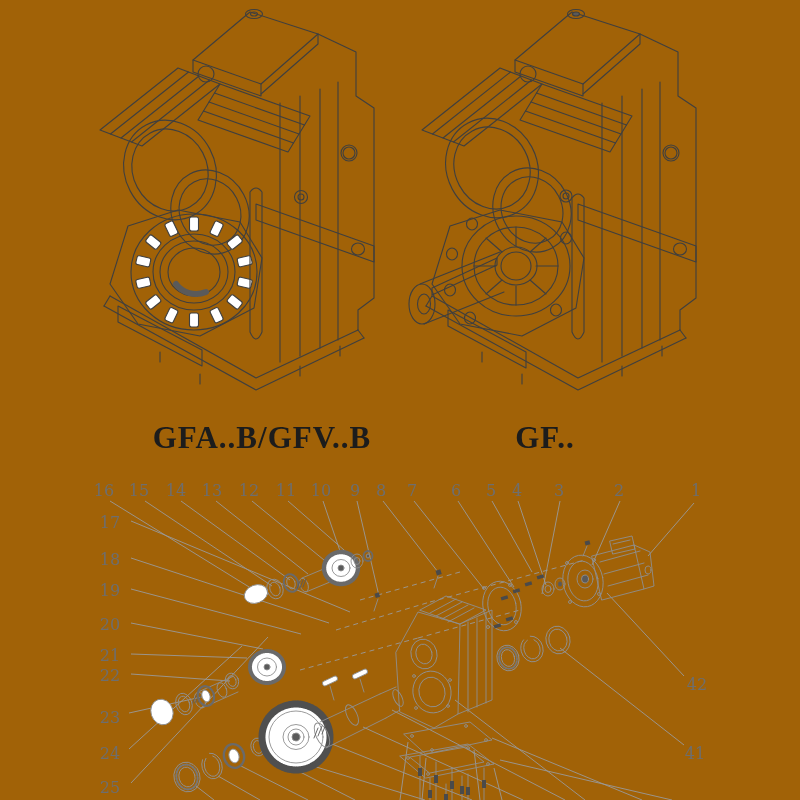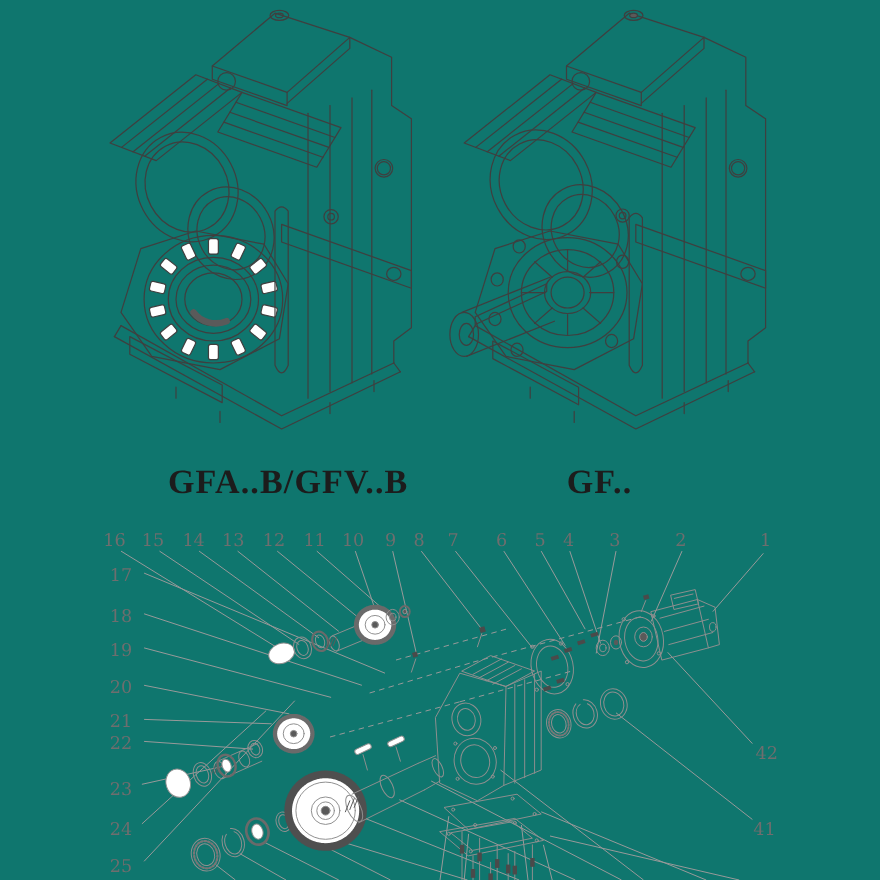--- a/index.html
+++ b/index.html
@@ -1,16 +1,16 @@
 <!DOCTYPE html>
 <html><head>
 <meta charset="utf-8">
 <style>
   html,body{margin:0;padding:0;background:#ffffff;}
-  .page{position:relative;width:800px;height:800px;background:#0f766e;overflow:hidden;
+  .page{position:relative;width:800px;height:800px;background:#a16207;overflow:hidden;
         font-family:"Liberation Serif",serif;}
   svg{position:absolute;left:0;top:0;}
   .model-label{font-family:"Liberation Serif",serif;font-weight:bold;font-size:31px;
                fill:#1c1c1c;letter-spacing:1px;text-anchor:middle;}
   .callout{font-family:"DejaVu Serif",serif;font-size:16px;fill:#6e6e6e;text-anchor:middle;}
   .dk{stroke:#3f3f3f;fill:none;stroke-width:1.1;stroke-linejoin:round;stroke-linecap:round;}
   .lt{stroke:#8f8f8f;fill:none;stroke-width:0.9;stroke-linejoin:round;stroke-linecap:round;}
   .leader{stroke:#9a9a9a;stroke-width:0.9;}
   .dashedax{stroke:#9a9a9a;stroke-width:0.9;stroke-dasharray:5 4;}
   .wfill{fill:#ffffff;}

